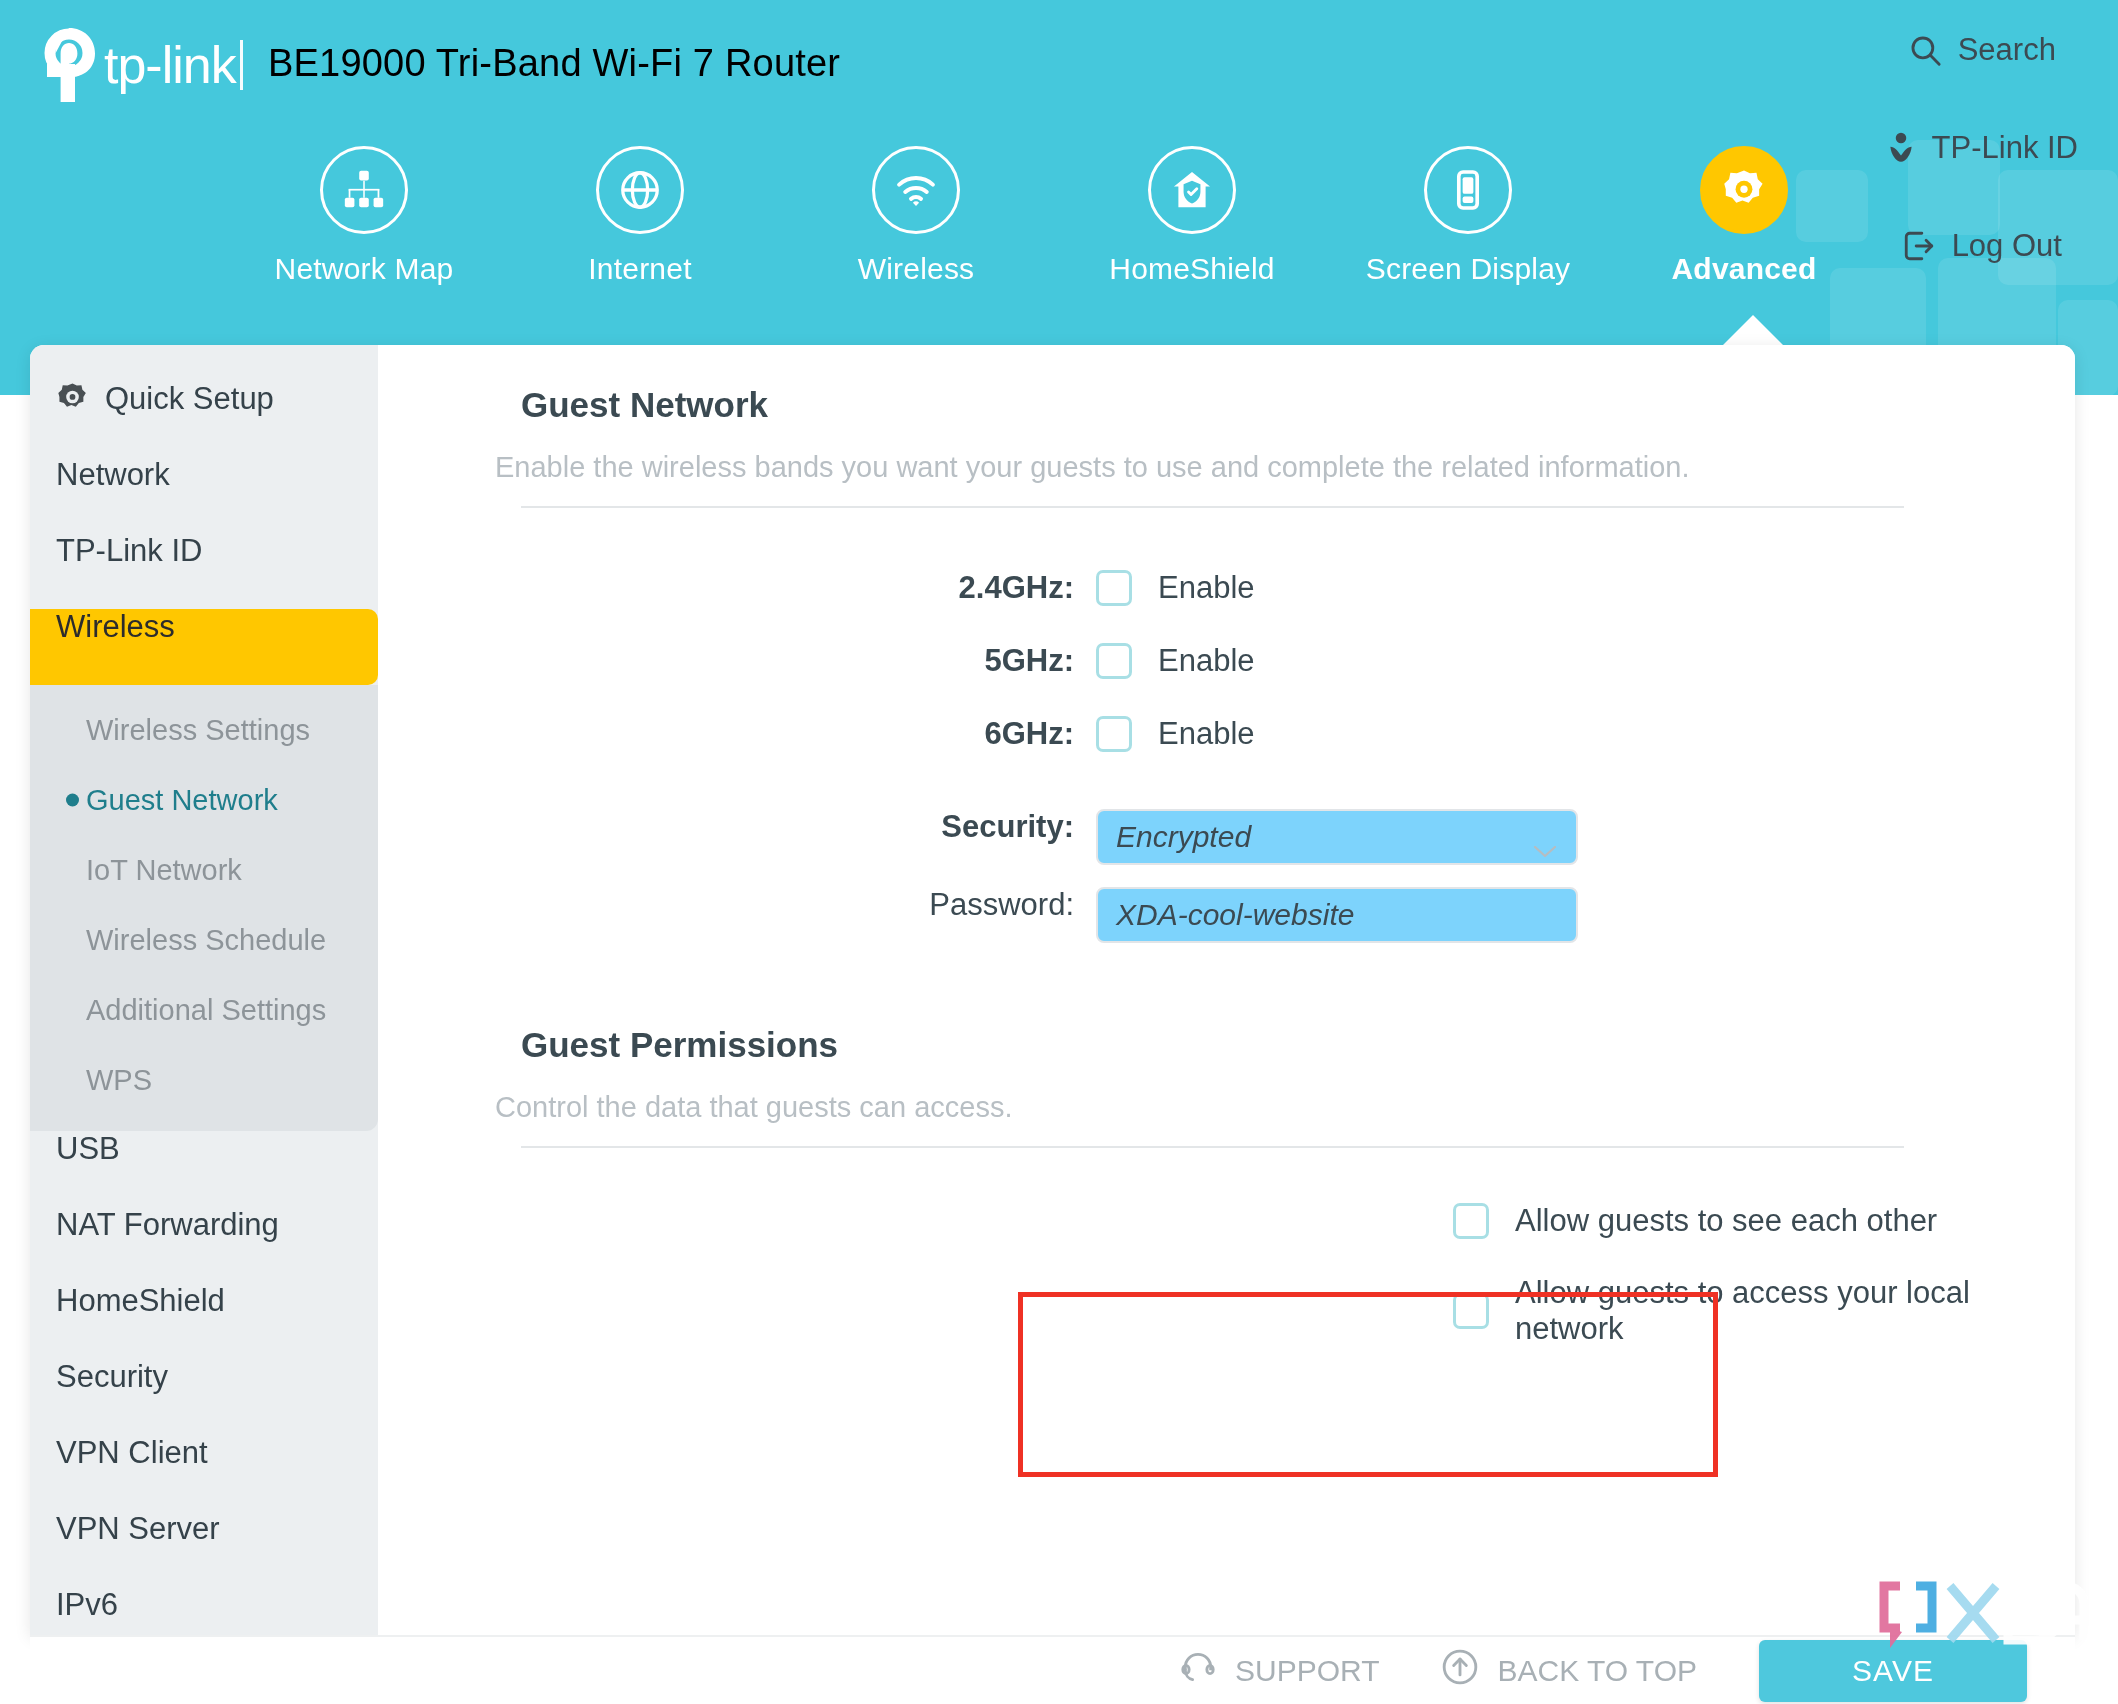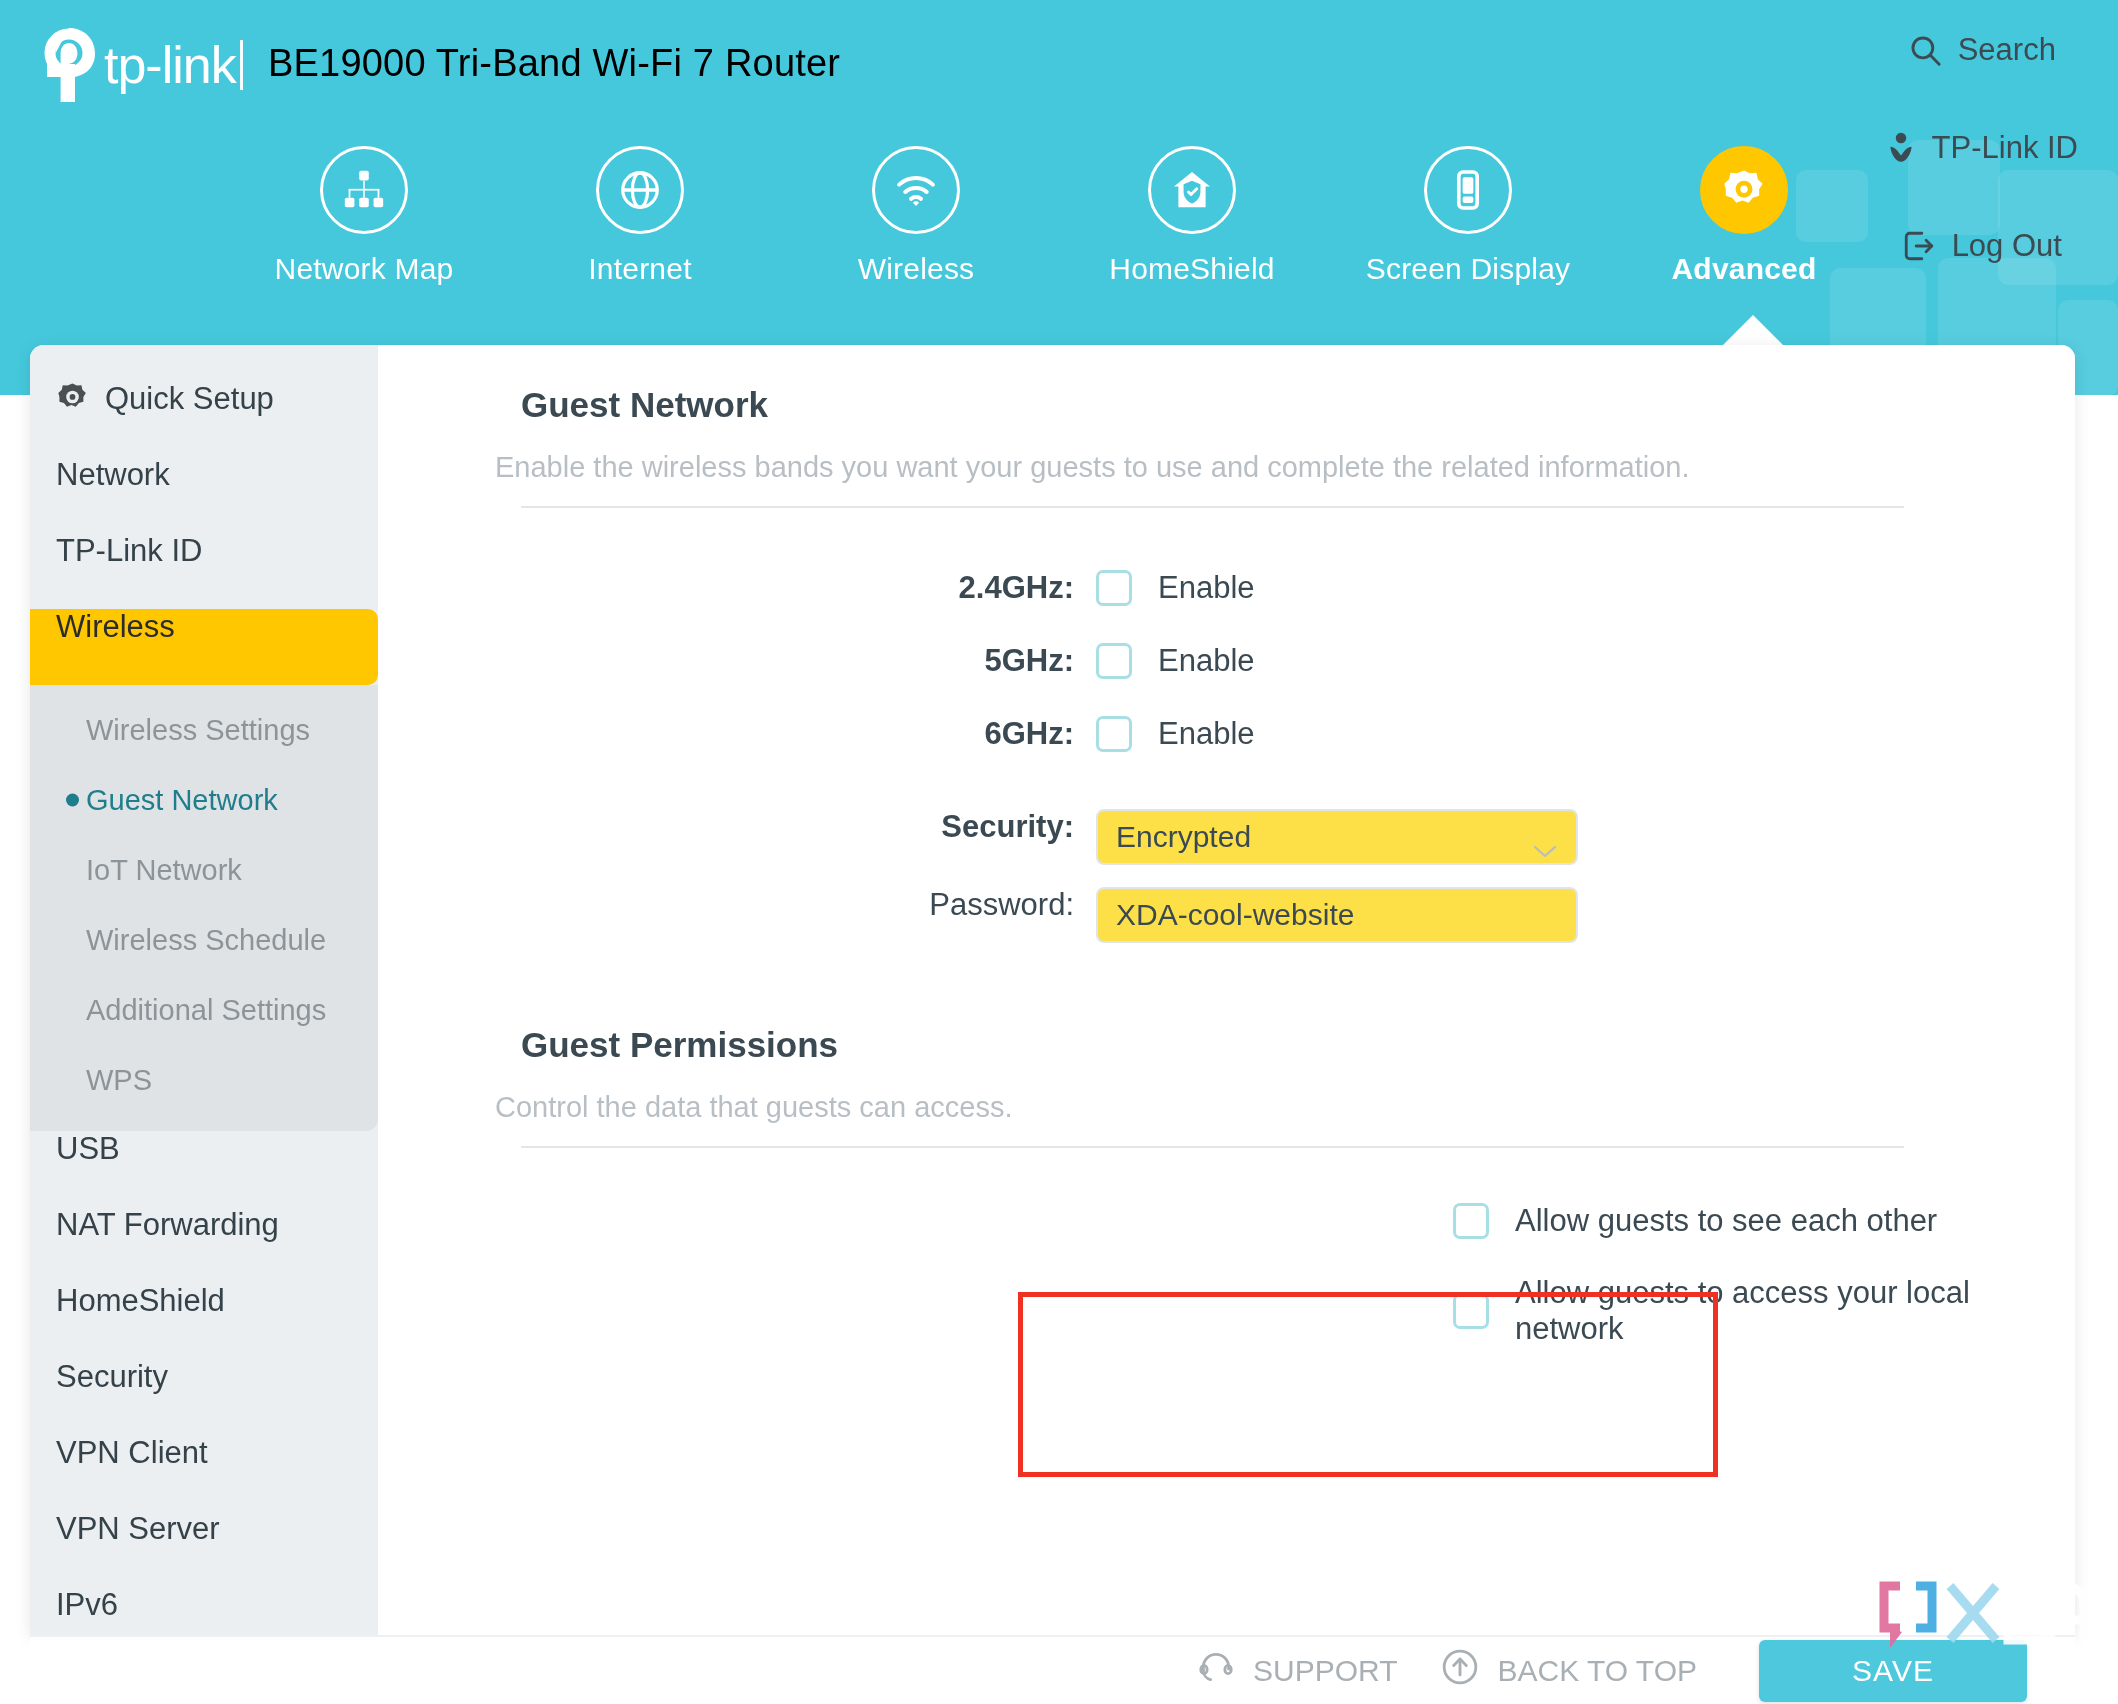--- a/index.html
+++ b/index.html
@@ -107,22 +107,22 @@
   }
   .flabel.light { font-weight: normal; }
   .cbox {
     width: 36px; height: 36px; border: 3px solid #a8dfe5; border-radius: 7px;
     background: #fff; cursor: pointer; flex: 0 0 36px;
   }
   .ctext { font-size: 31px; color: #3b4a52; margin-left: 26px; }
 
   .field {
     position: relative; width: 482px; height: 56px; border: 2px solid #e2e5e8;
-    border-radius: 8px; background: #fde047; display: flex; align-items: center;
-    padding: 0 18px; font-size: 30px; color: #3b4a52; cursor: pointer;
+    border-radius: 8px; background: #7dd3fc; display: flex; align-items: center;
+    padding: 0 18px; font-size: 30px; color: #3b4a52; cursor: pointer; font-style: italic;
   }
   .field .chev {
     position: absolute; right: 20px; top: 50%; transform: translateY(-50%);
     width: 22px; height: 12px;
   }
 
   .redbox {
     position: absolute; left: 1018px; top: 1292px; width: 700px; height: 185px;
     border: 5px solid #ef3124; background: transparent; pointer-events: none;
   }
@@ -405,21 +405,21 @@
         <div class="cbox"></div>
         <div class="ctext">Allow guests to access your local network</div>
       </div>
 
     </div>
   </div>
 
   <div class="redbox"></div>
 
   <div class="footer">
-    <div class="foot-item" style="margin-right:44px">
+    <div class="foot-item" style="margin-right:62px">
       <span>
         <svg width="38" height="38" viewBox="0 0 24 24" fill="none" stroke="#a8b0b5" stroke-width="1.8">
           <path d="M4 14v-2a8 8 0 0 1 16 0v2"></path>
           <path d="M4 14c0 3.2 2 5.4 4.6 6" stroke-linecap="round"></path>
           <ellipse cx="4.4" cy="13.6" rx="2" ry="2.6"></ellipse>
           <ellipse cx="19.6" cy="13.6" rx="2" ry="2.6"></ellipse>
         </svg>
       </span>
       <span>SUPPORT</span>
     </div>

